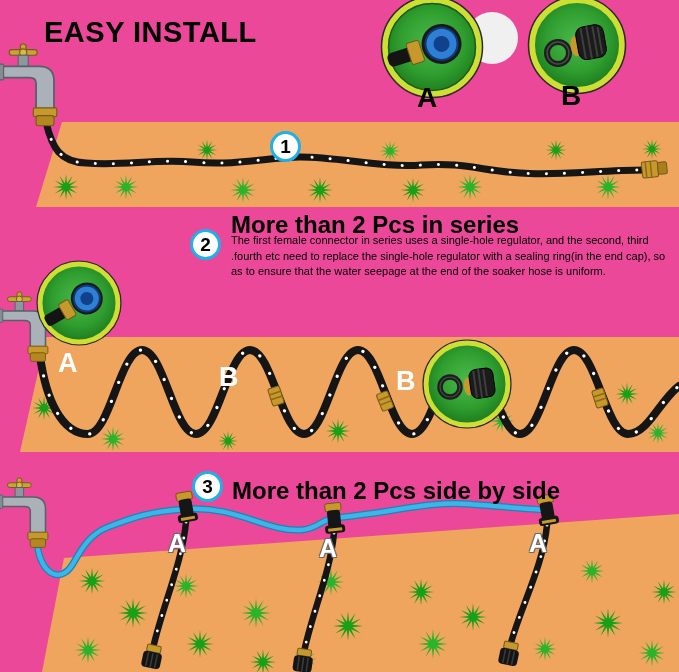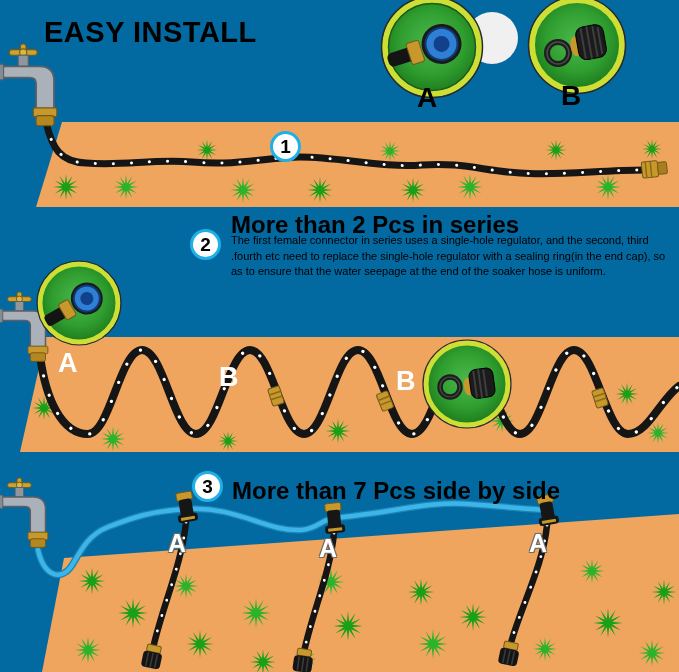--- a/index.html
+++ b/index.html
@@ -1,17 +1,17 @@
 <!DOCTYPE html>
 <html><head>
 <meta charset="utf-8">
 <style>
   * { margin:0; padding:0; box-sizing:border-box; }
   html,body { background:#fff; font-family:"Liberation Sans", sans-serif; }
-  .page { position:relative; width:679px; height:672px; background:#0369a1; overflow:hidden; }
+  .page { position:relative; width:679px; height:672px; background:#ec4899; overflow:hidden; }
   .abs { position:absolute; }
   svg.illustration { position:absolute; left:0; top:0; }
   .title { font-size:29px; font-weight:800; letter-spacing:.5px; color:#000; }
   .callout-label { font-size:28px; font-weight:800; color:#000; }
   .step-num {
     width:31px; height:31px; border-radius:50%;
     background:#fff; border:3px solid #1fb0e8;
     display:flex; align-items:center; justify-content:center;
     font-size:19px; font-weight:700; color:#000;
   }
@@ -218,21 +218,21 @@
 
   <div class="abs callout-label" style="left:417px; top:82px;">A</div>
   <div class="abs callout-label" style="left:561px; top:80px;">B</div>
 
   <div class="abs step-num" style="left:270px; top:131px;">1</div>
   <div class="abs step-num" style="left:190px; top:229px;">2</div>
   <div class="abs step-num" style="left:192px; top:471px;">3</div>
 
   <div class="abs h2" style="left:231px; top:211px;">More than 2 Pcs in series</div>
   <div class="abs body-text" style="left:231px; top:233px;">The first female connector in series uses a single-hole regulator, and the second, third .fourth etc need to replace the single-hole regulator with a sealing ring(in the end cap), so as to ensure that the water seepage at the end of the soaker hose  is uniform.</div>
-  <div class="abs h2" style="left:232px; top:477px;">More than 7 Pcs  side by side</div>
+  <div class="abs h2" style="left:232px; top:477px;">More than 2 Pcs  side by side</div>
 
   <div class="abs hose-label" style="left:58px; top:348px;">A</div>
   <div class="abs hose-label" style="left:219px; top:362px;">B</div>
   <div class="abs hose-label" style="left:396px; top:366px;">B</div>
 
   <div class="abs hose-label outlined" style="left:168px; top:529px;">A</div>
   <div class="abs hose-label outlined" style="left:319px; top:534px;">A</div>
   <div class="abs hose-label outlined" style="left:529px; top:529px;">A</div>
 
 </div>

